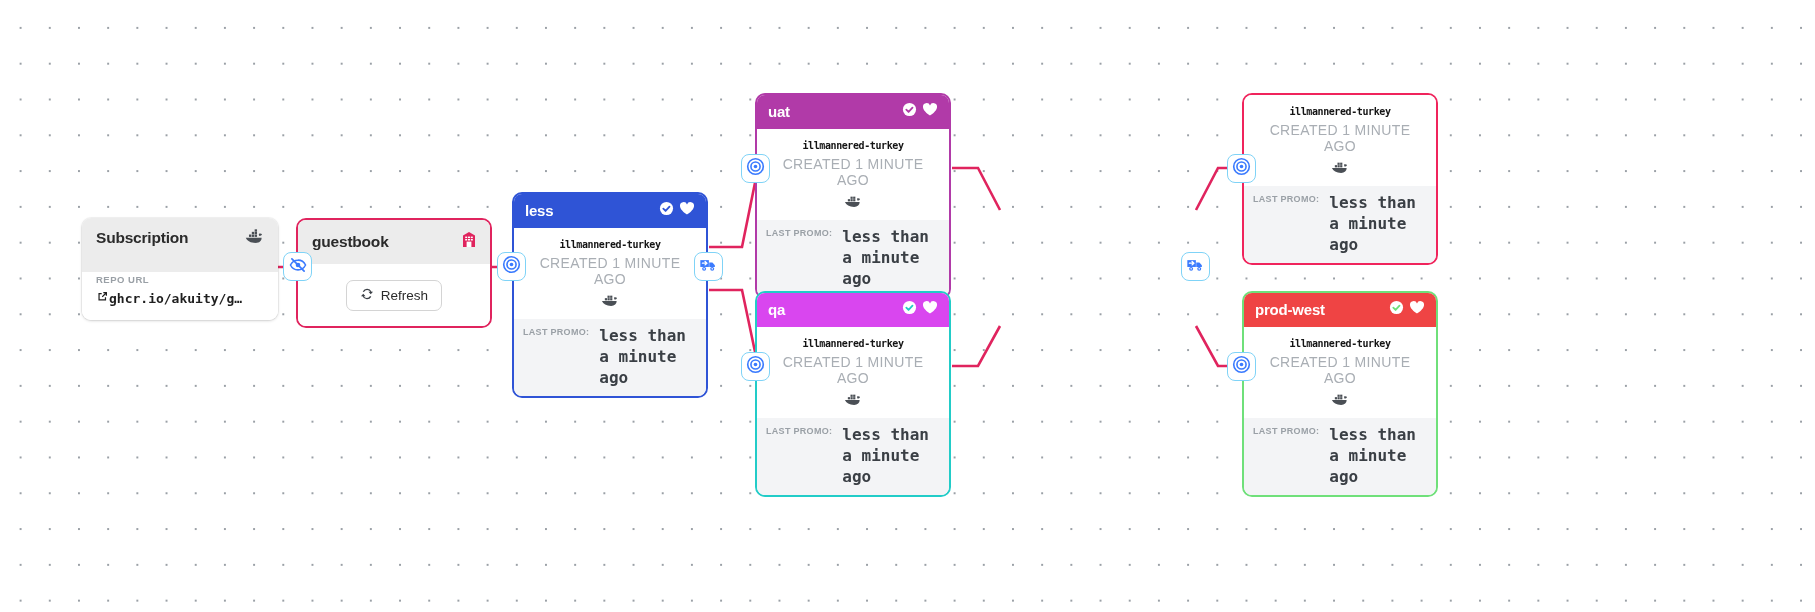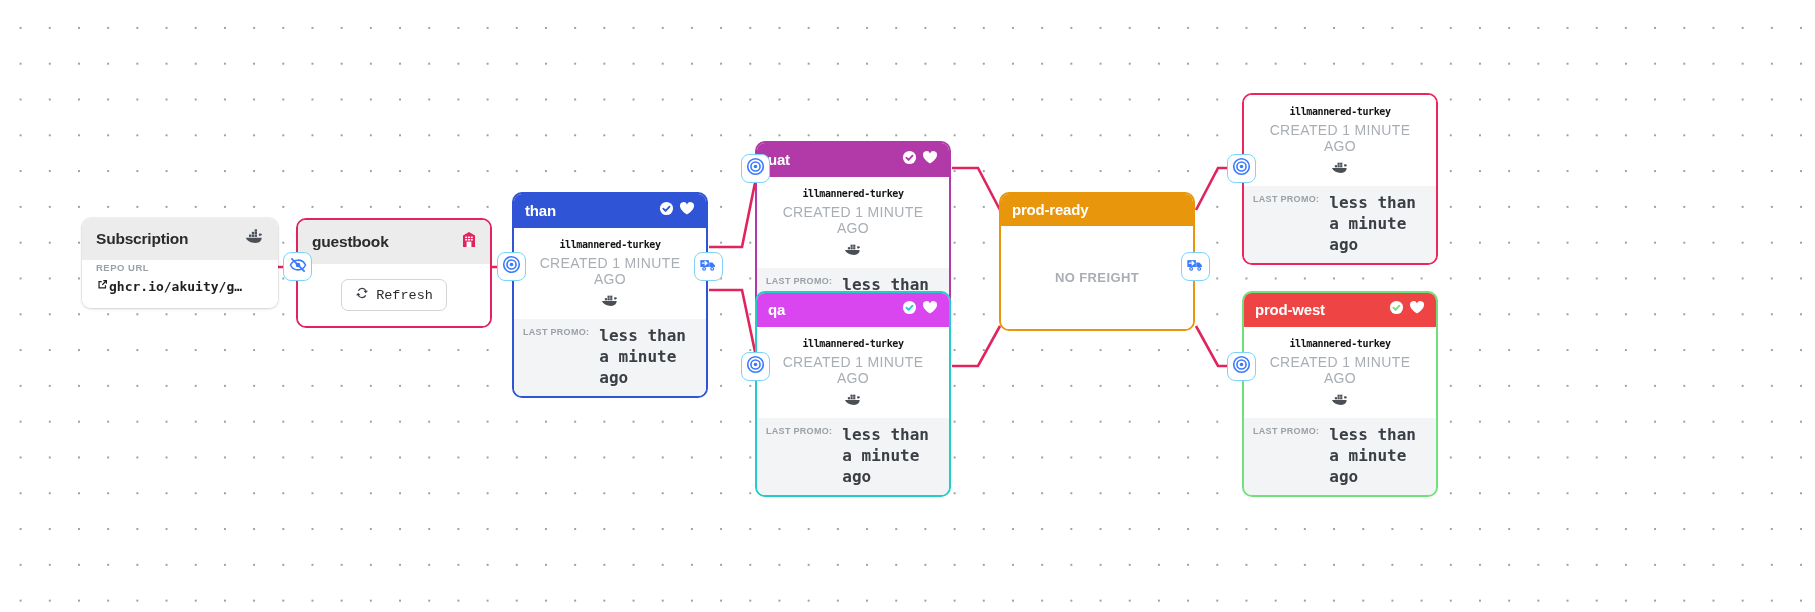--- a/index.html
+++ b/index.html
@@ -39,23 +39,22 @@
   
   .sub-card {
     width: 196px;
     background: #ffffff;
     border-radius: 9px;
     box-shadow: 0 1px 3px rgba(0,0,0,.16), 0 0 0 1px rgba(0,0,0,.045);
     overflow: hidden;
   }
   .sub-head {
     background: #ececec;
-    padding: 11px 14px 12px 14px;
-    display: flex;
-    align-items: center;
+    padding: 11px 14px 24px 14px;
+    display: flex;
     justify-content: space-between;
   }
   .sub-title {
     font-size: 15.5px;
     font-weight: 700;
     color: #2b2b2b;
     letter-spacing: -.2px;
   }
   .sub-body { padding: 2px 14px 14px 14px; background:#fff; }
   .sub-label {
@@ -108,21 +107,21 @@
     display: inline-flex;
     align-items: center;
     gap: 7px;
     background: #fff;
     border: 1px solid #d4d4d4;
     border-radius: 7px;
     padding: 6px 13px;
     font-size: 13.5px;
     color: #2b2b2b;
     cursor: pointer;
-    font-family: Liberation Mono, monospace;
+    font-family: Liberation Sans, sans-serif;
   }
 
   
   .stage {
     width: 196px;
     border-radius: 10px;
     overflow: hidden;
     background: #fff;
     border: 2.5px solid transparent;
   }
@@ -308,21 +307,21 @@
           </span>
           <span>Refresh</span>
         </button>
       </div>
     </div>
   </div>
 
   <div class="node" style="left:512px; top:192px;">
     <div class="stage" style="border-color:#2f54d6;">
       <div class="stage-head" style="background:#2f54d6;">
-        <span class="stage-name">than</span>
+        <span class="stage-name">less</span>
         <span class="head-icons">
           <span class="ico">
             <svg width="15" height="15" viewBox="0 0 16 16">
                 <circle cx="8" cy="8" r="7" fill="#fff"></circle>
               <path d="M4.6 8.2 7 10.6l4.2-4.6" stroke="#2f54d6" stroke-width="1.9" fill="none" stroke-linecap="round" stroke-linejoin="round"></path>
               </svg>
           </span>
           <span class="ico">
             <svg width="16" height="15" viewBox="0 0 17 16">
               <path d="M8.5 14.5S1 10 1 5.4A3.9 3.9 0 0 1 8.5 3.6 3.9 3.9 0 0 1 16 5.4c0 4.6-7.5 9.1-7.5 9.1z" fill="#fff"></path>
@@ -347,21 +346,21 @@
           </svg>
         </div>
       </div>
       <div class="stage-foot">
         <span class="foot-label">LAST PROMO:</span>
         <span class="foot-value">less than a minute ago</span>
       </div>
     </div>
   </div>
 
-  <div class="node" style="left:755px; top:93px;margin-top:48px;">
+  <div class="node" style="left:755px; top:93px;">
     <div class="stage" style="border-color:#b13aa8;">
       <div class="stage-head" style="background:#b13aa8;">
         <span class="stage-name">uat</span>
         <span class="head-icons">
           <span class="ico">
             <svg width="15" height="15" viewBox="0 0 16 16">
                 <circle cx="8" cy="8" r="7" fill="#fff"></circle>
               <path d="M4.6 8.2 7 10.6l4.2-4.6" stroke="#b13aa8" stroke-width="1.9" fill="none" stroke-linecap="round" stroke-linejoin="round"></path>
               </svg>
           </span>
@@ -431,30 +430,20 @@
           </svg>
         </div>
       </div>
       <div class="stage-foot">
         <span class="foot-label">LAST PROMO:</span>
         <span class="foot-value">less than a minute ago</span>
       </div>
     </div>
   </div>
 
-  <div class="node" style="left:999px; top:192px;">
-    <div class="stage" style="border-color:#e8960c;">
-      <div class="stage-head" style="background:#e8960c;">
-        <span class="stage-name">prod-ready</span>
-      </div>
-      <div class="empty-body">
-        <span class="empty-text">NO FREIGHT</span>
-      </div>
-    </div>
-  </div>
 
   <div class="node" style="left:1242px; top:93px;">
     <div class="stage" style="border-color:#f0245c;">
       <div class="stage-body">
         <div class="freight-name">illmannered-turkey</div>
         <div class="freight-created">CREATED 1 MINUTE AGO</div>
         <div class="freight-icon">
           <svg width="18" height="14" viewBox="0 0 24 19">
             <g fill="#4a4f55">
               <rect x="5" y="7" width="3" height="3"></rect>

